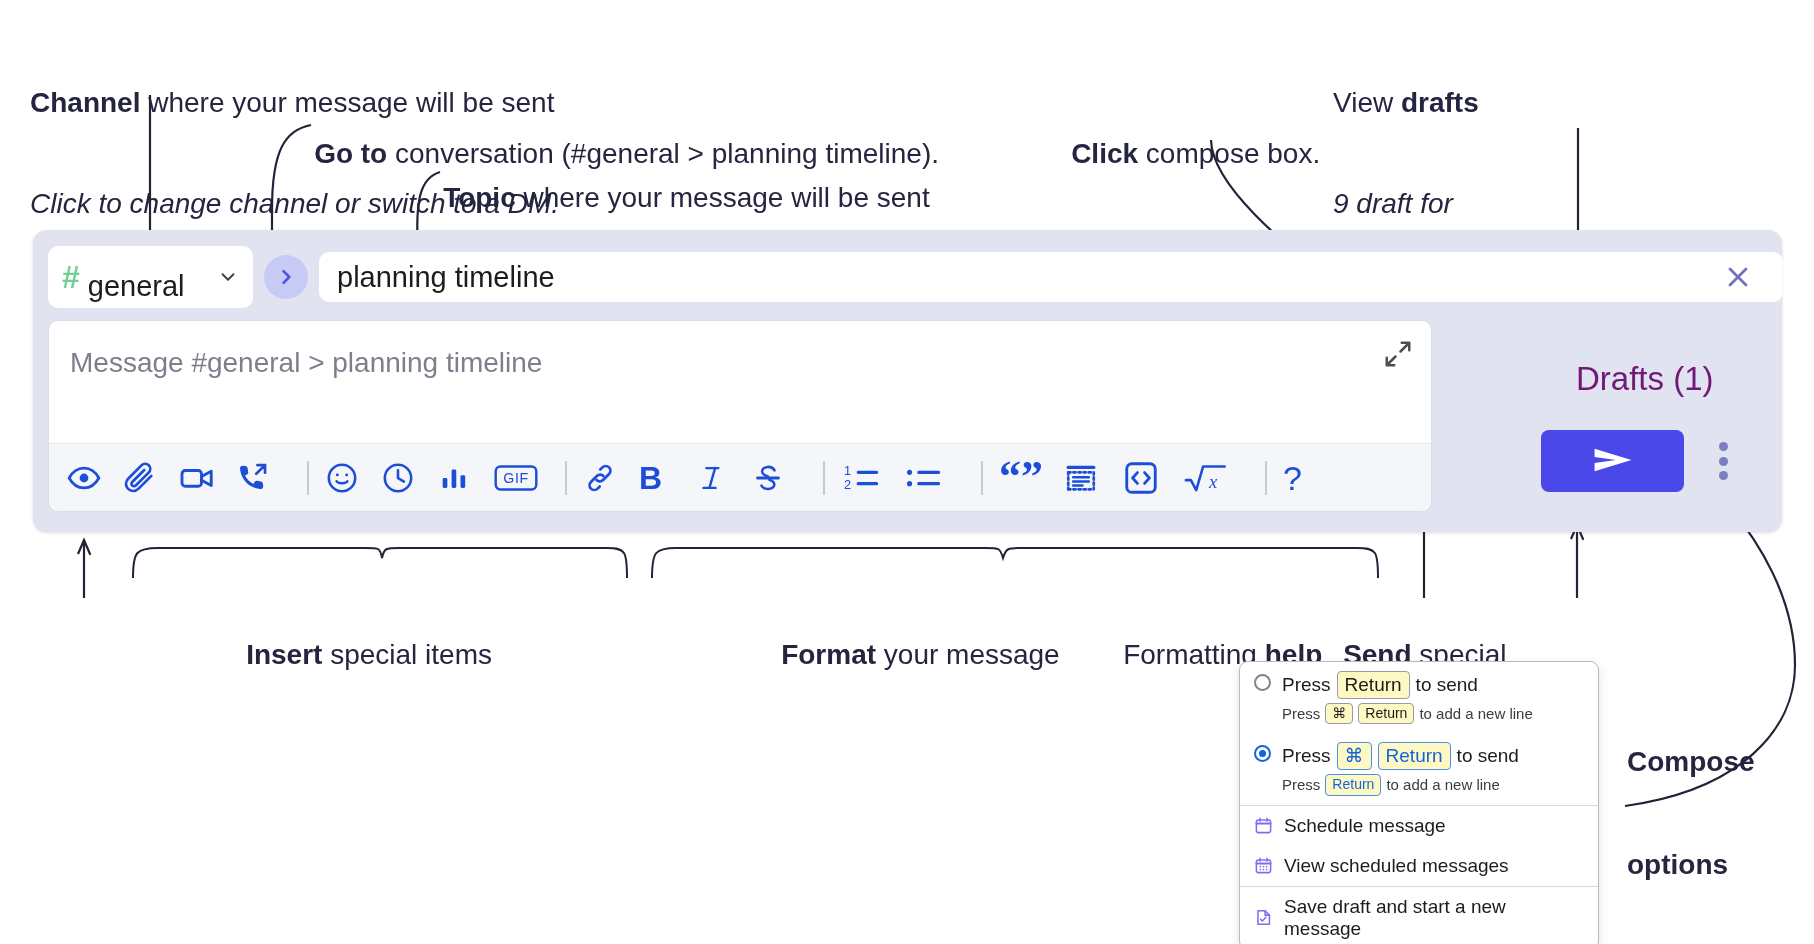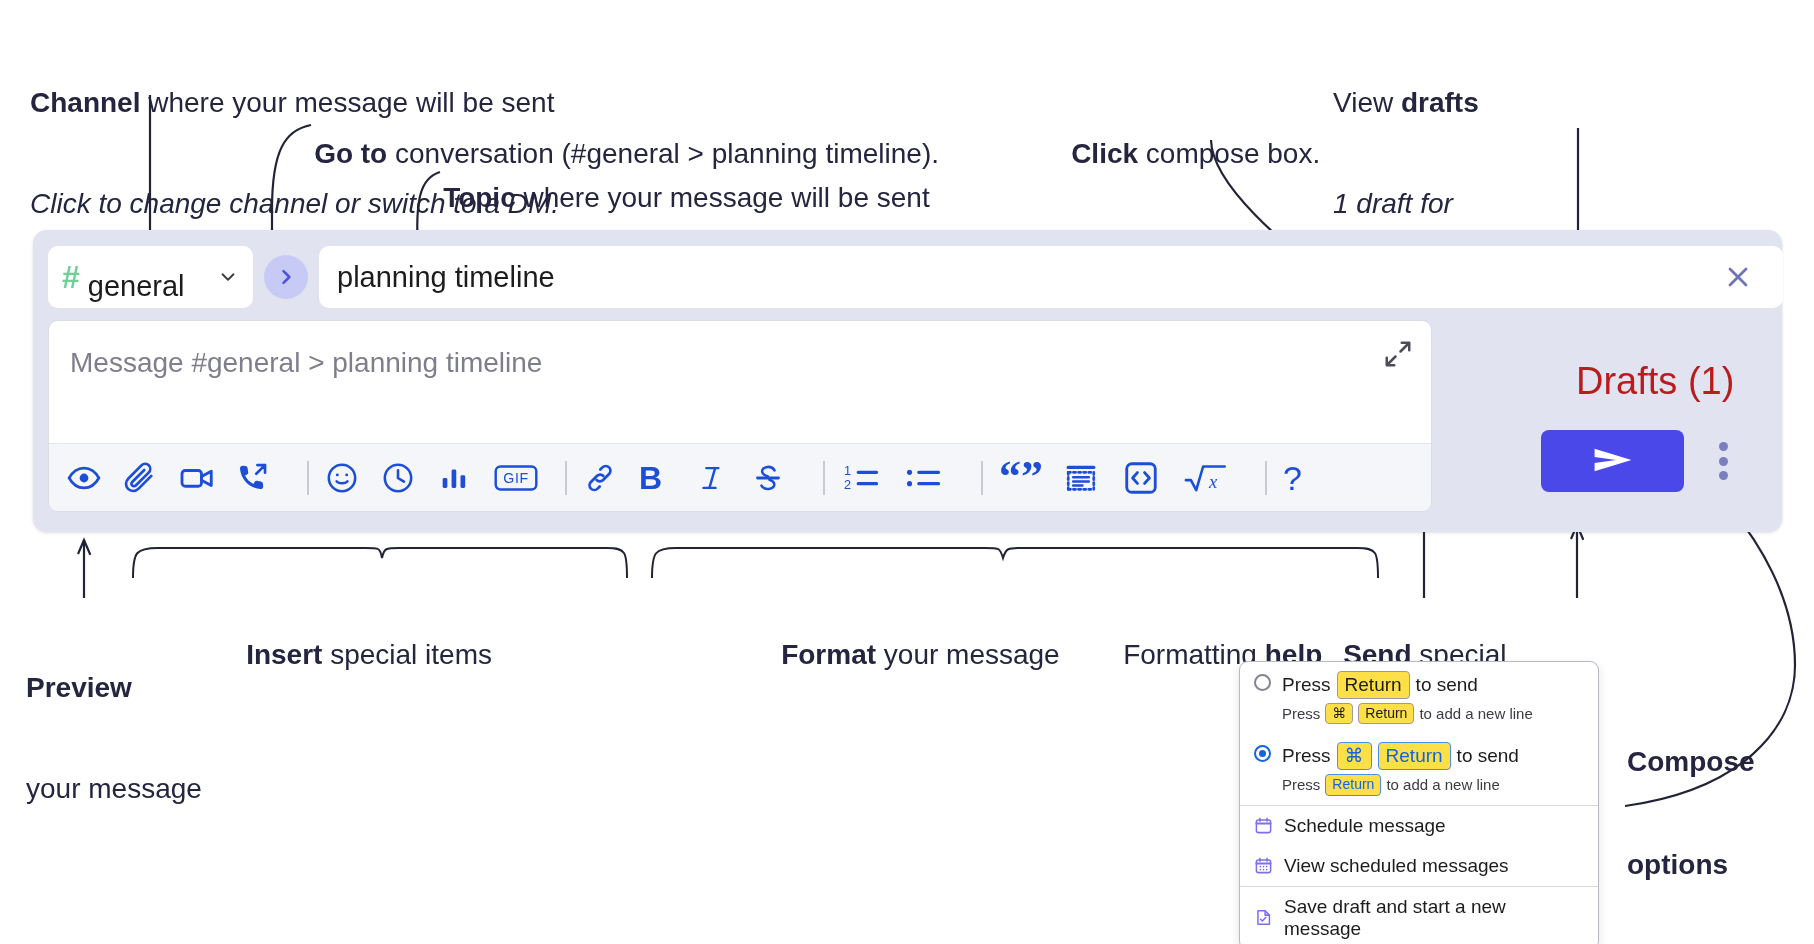--- a/index.html
+++ b/index.html
@@ -86,21 +86,21 @@
     margin: 0 11px;
     border-radius: 50%;
     background: #c7caf5;
     display: flex; align-items: center; justify-content: center;
     color: #4a52e8;
     cursor: pointer;
     flex: 0 0 auto;
   }
 
   #topic-field {
-    width: 1464px; height: 62px;
+    width: 1464px; height: 50px;
     background: #ffffff;
     border-radius: 10px;
     display: flex; align-items: center;
     padding: 0 16px 0 18px;
   }
   #topic-value {
     flex: 1;
     font-size: 29px;
     color: #1d1c1d;
     background: transparent; border: 0; outline: none;
@@ -193,22 +193,22 @@
     cursor: pointer;
   }
   #compose-menu-btn span {
     display: block;
     width: 9px; height: 9px; border-radius: 50%;
     background: #7b7fc0;
   }
   #drafts-link {
     position: absolute;
     left: 1543px; top: 130px;
-    font-size: 38px;
-    color: #b91c1c;
+    font-size: 33px;
+    color: #701a75;
     cursor: pointer;
     white-space: nowrap;
   }
 
   
   #options-menu {
     position: absolute;
     left: 1239px; top: 661px;
     width: 360px;
     background: #ffffff;
@@ -245,21 +245,21 @@
   .opt-sub {
     font-size: 15px; color: #3b3b44;
     padding: 3px 14px 9px 42px;
     display: flex; align-items: center; gap: 5px;
   }
   .key {
     display: inline-flex; align-items: center; justify-content: center;
     border: 1px solid #9a9aa6;
     border-radius: 4px;
     padding: 1px 7px;
-    background: #fde047;
+    background: #fef9c3;
     line-height: 1.25;
     font-size: inherit;
     color: #1d1c1d;
   }
   .key.small { font-size: 14px; padding: 1px 6px; }
   .key.blue { border-color: #4a90e8; color: #1264e0; }
   .menu-div { height: 1px; background: #d8d8e0; }
   .menu-item {
     display: flex; align-items: center;
     gap: 11px;
@@ -287,28 +287,24 @@
   <div class="anno" style="left:412px; top:150px;">
     <b>Topic</b><span> where your message will be sent</span>
   </div>
 
   <div class="anno" style="left:1040px; top:106px;">
     <b>Click</b><span> compose box.</span>
   </div>
 
   <div class="anno" style="left:1333px; top:22px;">
     <div><span>View </span><b>drafts</b></div>
-    <div class="it" style="margin-top:4px;">1 draft for</div>
+    <div class="it" style="margin-top:4px;">9 draft for</div>
     <div class="it" style="margin-top:2px;">this conversation</div>
   </div>
 
-  <div class="anno" style="left:26px; top:607px;">
-    <div><b>Preview</b></div>
-    <div style="margin-top:4px;">your message</div>
-  </div>
 
   <div class="anno" style="left:215px; top:607px;">
     <b>Insert</b><span> special items</span>
   </div>
 
   <div class="anno" style="left:1092px; top:607px;">
     <span>Formatting </span><b>help</b>
   </div>
 
   <div class="anno" style="left:750px; top:607px;">

